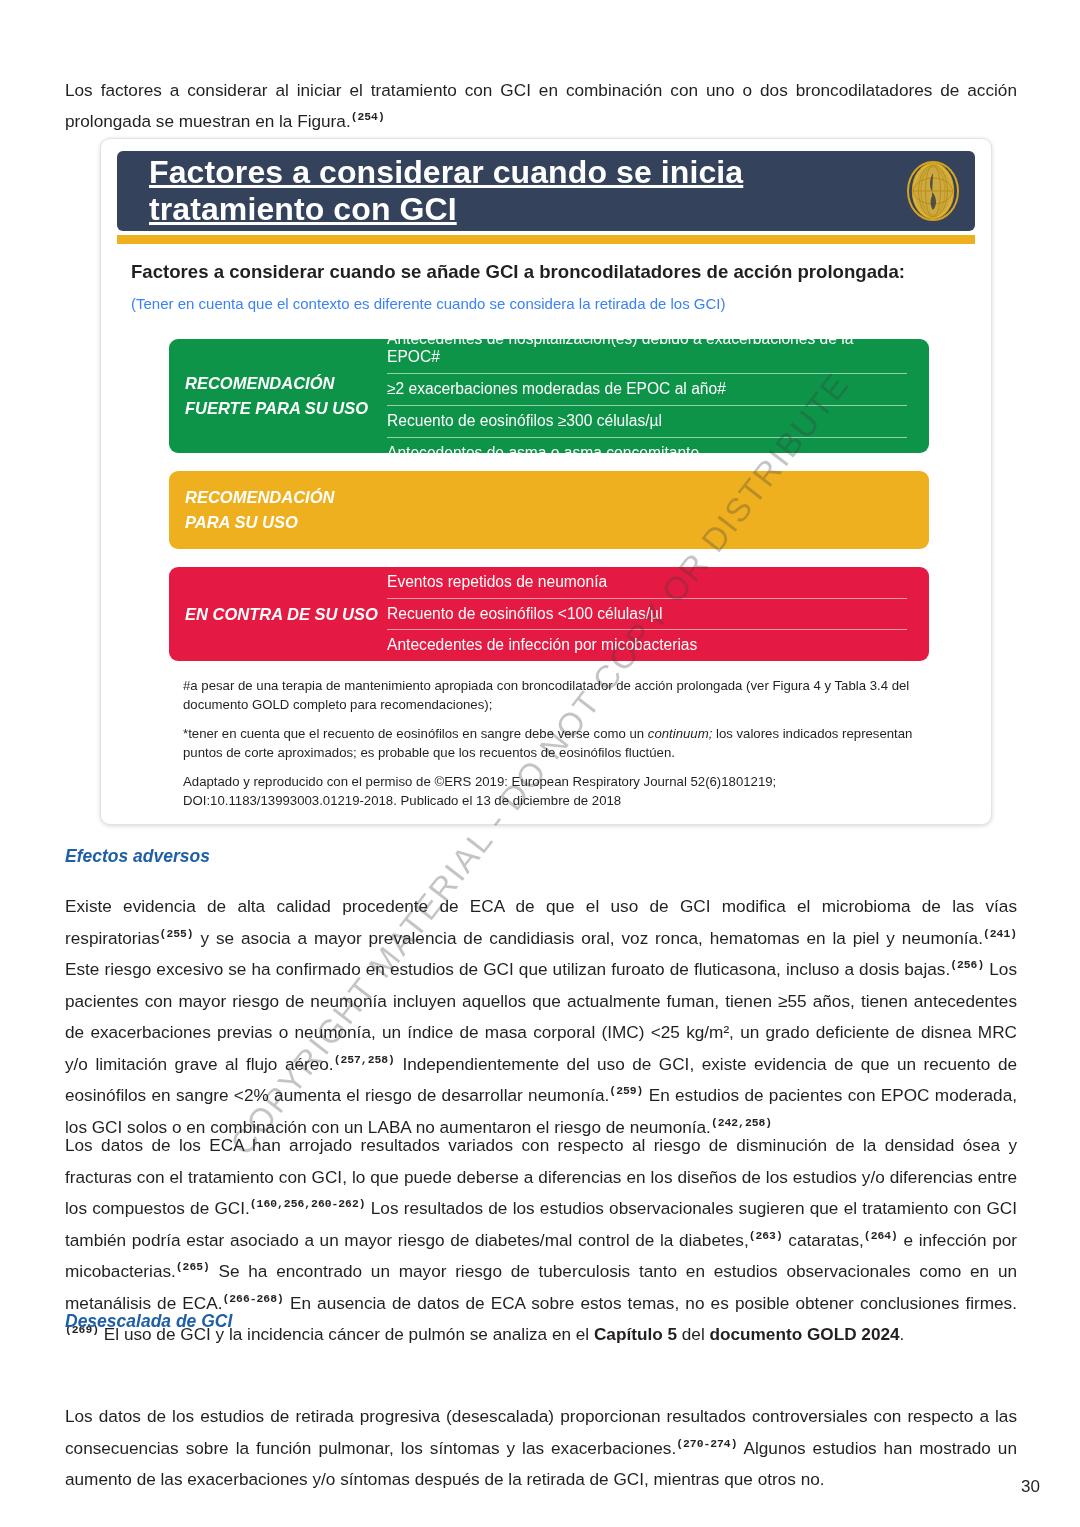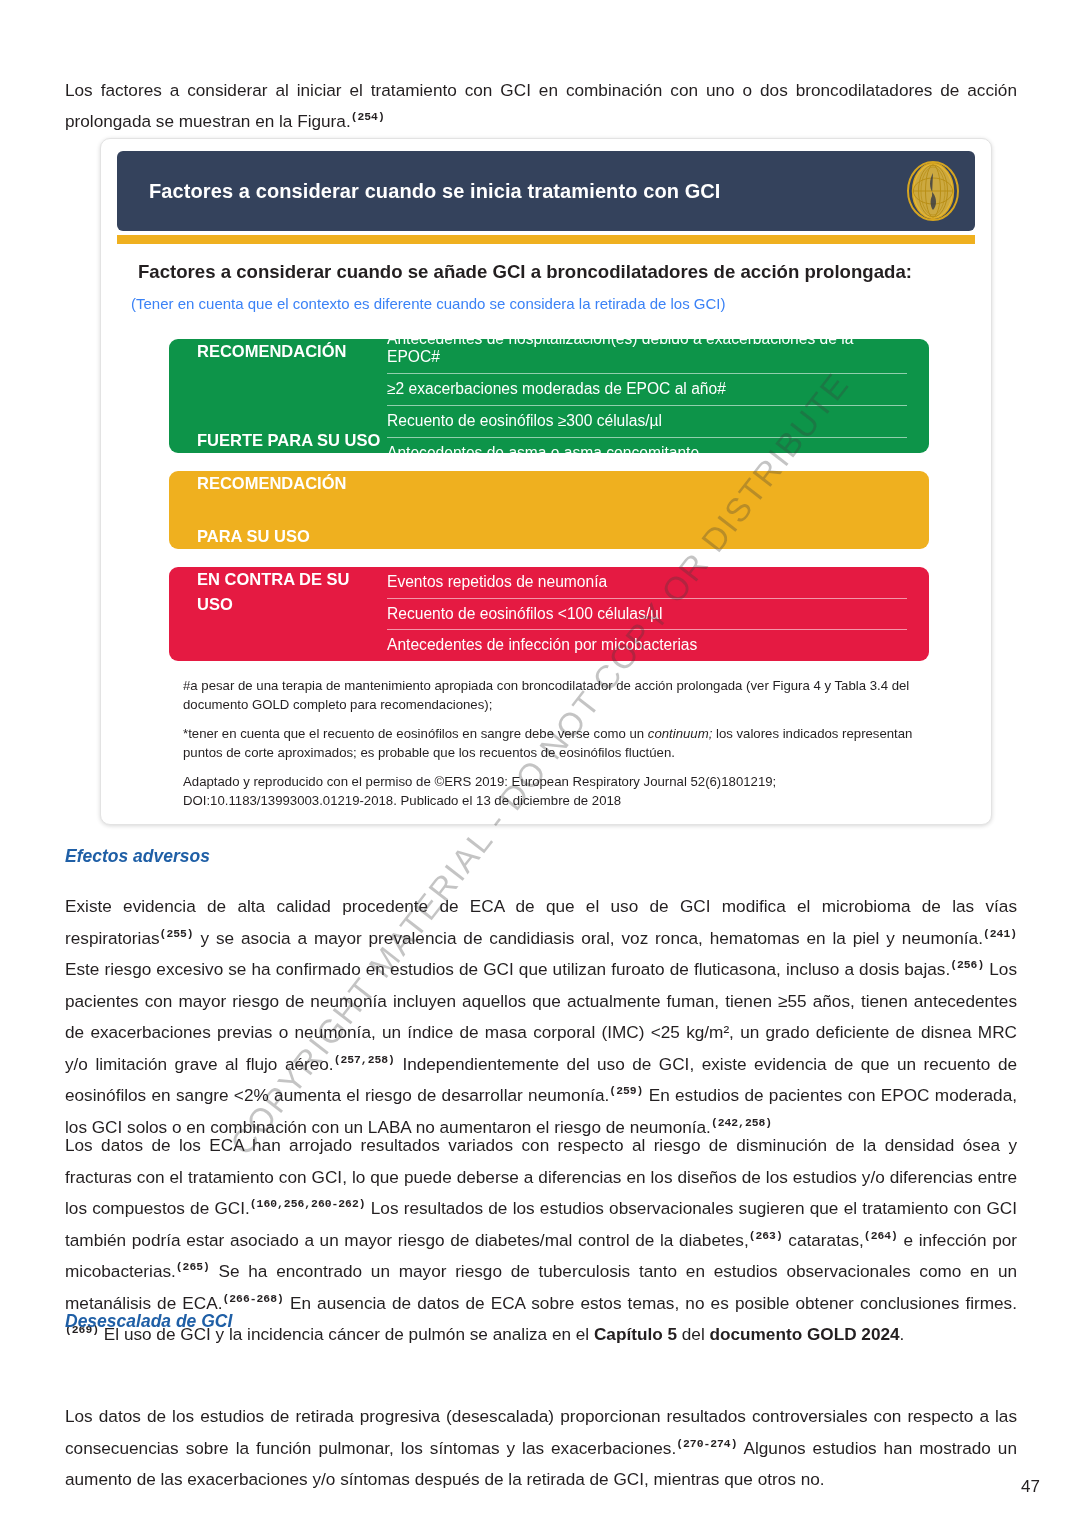--- a/index.html
+++ b/index.html
@@ -58,42 +58,43 @@
     background: #34425c;
     border-radius: 6px;
     display: flex;
     align-items: center;
     justify-content: space-between;
     padding: 0 14px 0 32px;
     box-sizing: border-box;
   }
   .fig-header-title {
     color: #ffffff;
-    font-size: 20px;
+    font-size: 32px;
     font-weight: bold;
     letter-spacing: 0.1px;
+    text-decoration: underline;
   }
   .gold-logo {
     width: 56px;
     height: 62px;
     position: relative;
     flex: none;
   }
   .fig-gold-rule {
     position: absolute;
     left: 16px;
     right: 16px;
     top: 96px;
     height: 9px;
     background: #efb01f;
   }
 
   .fig-subtitle {
     position: absolute;
-    left: 37px;
+    left: 30px;
     top: 122px;
     right: 24px;
     font-size: 18.6px;
     font-weight: bold;
     color: #231f20;
   }
   .fig-note {
     position: absolute;
     left: 30px;
     top: 156px;
@@ -115,27 +116,28 @@
   }
   .rec-green  { top: 200px; height: 114px; background: #0d9449; }
   .rec-yellow { top: 332px; height: 78px;  background: #efb01f; }
   .rec-red    { top: 428px; height: 94px;  background: #e51a42; }
 
   .rec-label {
     width: 218px;
     flex: none;
     display: flex;
     flex-direction: column;
-    justify-content: space-between;
-    padding-left: 28px;
+    justify-content: center;
+    padding-left: 16px;
     box-sizing: border-box;
     font-size: 16.5px;
     font-weight: bold;
     line-height: 25px;
     color: #ffffff;
+    font-style: italic;
   }
   .rec-items {
     flex: 1 1 auto;
     display: flex;
     flex-direction: column;
     justify-content: center;
     padding-right: 22px;
     box-sizing: border-box;
   }
   .rec-item {
@@ -297,15 +299,15 @@
     <span>Los datos de los ECA han arrojado resultados variados con respecto al riesgo de disminución de la densidad ósea y fracturas con el tratamiento con GCI, lo que puede deberse a diferencias en los diseños de los estudios y/o diferencias entre los compuestos de GCI.</span><sup>(160,256,260-262)</sup><span> Los resultados de los estudios observacionales sugieren que el tratamiento con GCI también podría estar asociado a un mayor riesgo de diabetes/mal control de la diabetes,</span><sup>(263)</sup><span> cataratas,</span><sup>(264)</sup><span> e infección por micobacterias.</span><sup>(265)</sup><span> Se ha encontrado un mayor riesgo de tuberculosis tanto en estudios observacionales como en un metanálisis de ECA.</span><sup>(266-268)</sup><span> En ausencia de datos de ECA sobre estos temas, no es posible obtener conclusiones firmes.</span><sup>(269)</sup><span> El uso de GCI y la incidencia cáncer de pulmón se analiza en el </span><b>Capítulo 5</b><span> del </span><b>documento GOLD 2024</b><span>.</span>
   </p>
 
   <h3 class="section" id="sec-desescala">Desescalada de GCI</h3>
   <p class="body-p" id="p-desescala">
     <span>Los datos de los estudios de retirada progresiva (desescalada) proporcionan resultados controversiales con respecto a las consecuencias sobre la función pulmonar, los síntomas y las exacerbaciones.</span><sup>(270-274)</sup><span> Algunos estudios han mostrado un aumento de las exacerbaciones y/o síntomas después de la retirada de GCI, mientras que otros no.</span>
   </p>
 
   <div class="watermark">COPYRIGHT MATERIAL - DO NOT COPY OR DISTRIBUTE</div>
 
-  <div class="page-number">47</div>
+  <div class="page-number">30</div>
 
 </div>
 
 </body></html>

